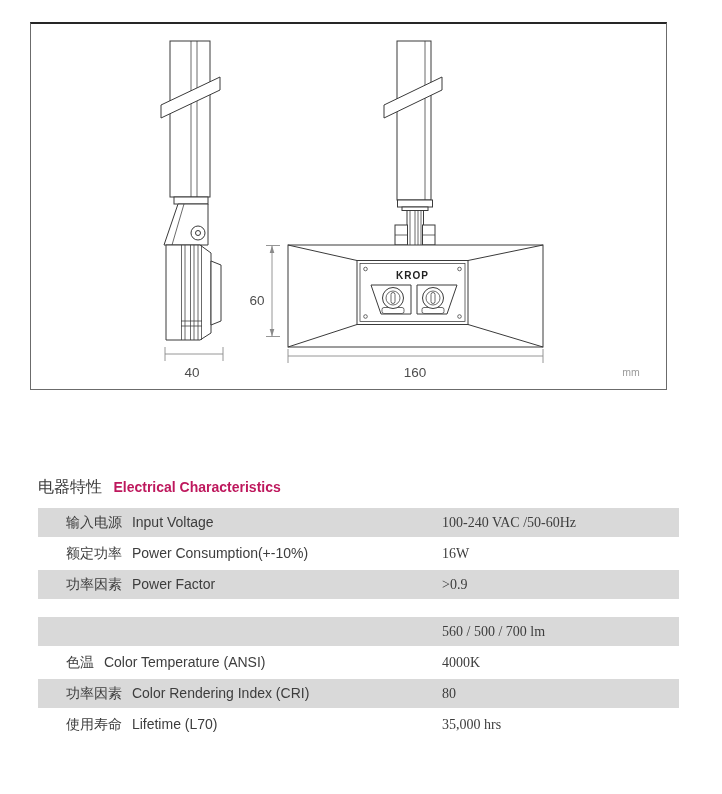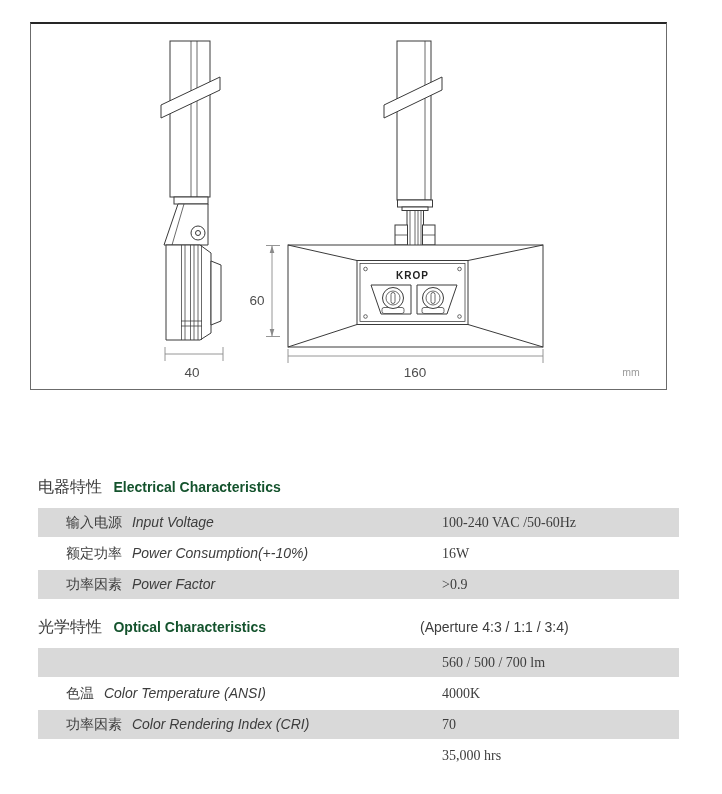--- a/index.html
+++ b/index.html
@@ -13,26 +13,26 @@
     box-sizing:border-box;background:#fff;
     border:1px solid #6b6b6b;border-top:2px solid #262626;
   }
   .dwg-box svg{display:block;}
   
   .section{position:absolute;left:38px;width:641px;}
   #sec-electrical{top:477px;}
   #sec-optical{top:617px;}
   .sec-head{position:relative;height:20px;margin-bottom:11px;white-space:nowrap;}
   .sec-head .zh{font-size:16px;color:#3a3a3a;}
-  .sec-head .en{font-size:14px;font-weight:bold;color:#14532d;margin-left:7px;}
+  .sec-head .en{font-size:14px;font-weight:bold;color:#be185d;margin-left:7px;}
   .sec-head .note{position:absolute;left:382px;top:2px;font-size:14px;font-weight:normal;color:#3d3d3d;}
   .row{position:relative;height:29px;margin-bottom:2px;line-height:29px;font-size:14px;color:#3d3d3d;}
   .row.gray{background:#d9d9d9;}
   .row .label{position:absolute;left:28px;white-space:nowrap;}
-  .row .label .en{margin-left:6px;font-style:italic;}
+  .row .label .en{margin-left:6px;}
   .row .value{position:absolute;left:404px;white-space:nowrap;font-family:Liberation Serif, serif;}
 </style>
 </head>
 <body>
 
 <div class="dwg-box">
   <svg width="635" height="364" viewBox="0 0 635 364">
 
     <g fill="none" stroke="#3a3a3a" stroke-width="1">
 
@@ -154,38 +154,37 @@
   <div class="row gray">
     <span class="label">
       <span class="zh">功率因素</span>
       <span class="en">Power Factor</span>
     </span>
     <span class="value">&gt;0.9</span>
   </div>
 </div>
 
 <div class="section" id="sec-optical">
-  <div class="sec-head">
-    <span class="zh">光学特性</span>
-    <span class="en">Optical Characteristics</span>
-    <span class="note">(Aperture 4:3 / 1:1 / 3:4)</span>
-  </div>
   <div class="row gray">
     <span class="value">560 / 500 / 700 lm</span>
   </div>
   <div class="row">
     <span class="label">
       <span class="zh">色温</span>
       <span class="en">Color Temperature (ANSI)</span>
     </span>
     <span class="value">4000K</span>
   </div>
   <div class="row gray">
     <span class="label">
       <span class="zh">功率因素</span>
       <span class="en">Color Rendering Index (CRI)</span>
     </span>
-    <span class="value">70</span>
+    <span class="value">80</span>
   </div>
   <div class="row">
+    <span class="label">
+      <span class="zh">使用寿命</span>
+      <span class="en">Lifetime (L70)</span>
+    </span>
     <span class="value">35,000 hrs</span>
   </div>
 </div>
 
 </body></html>

